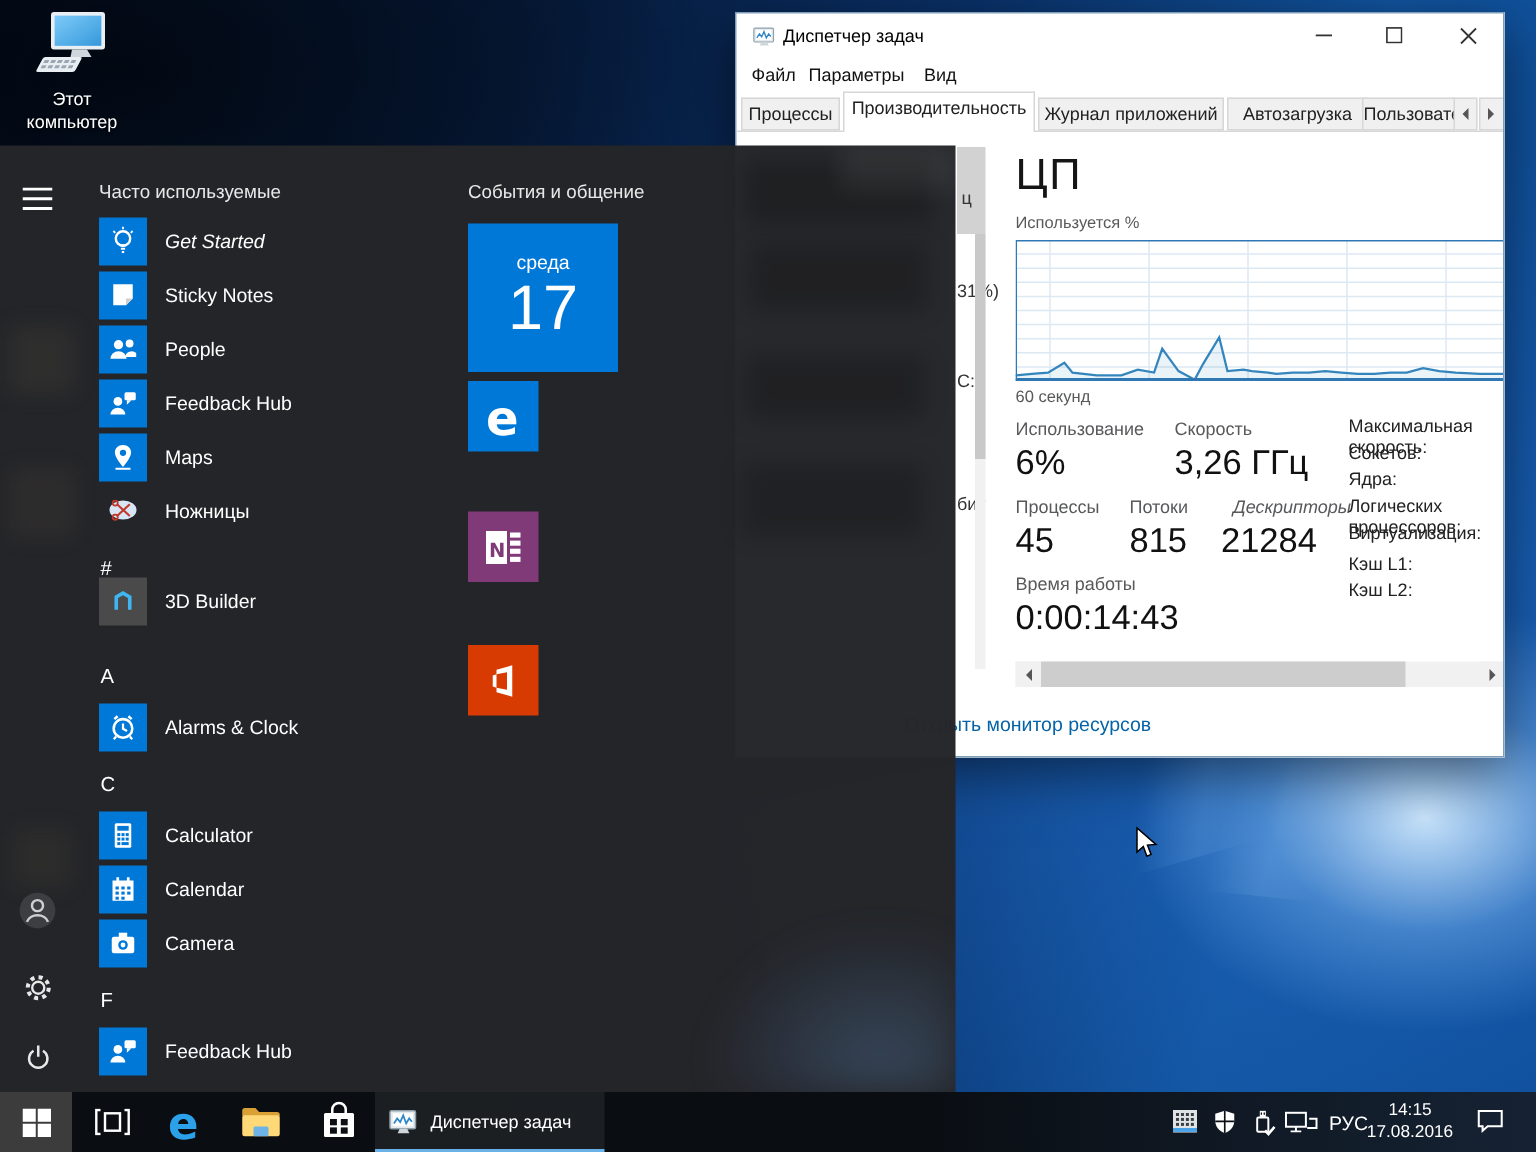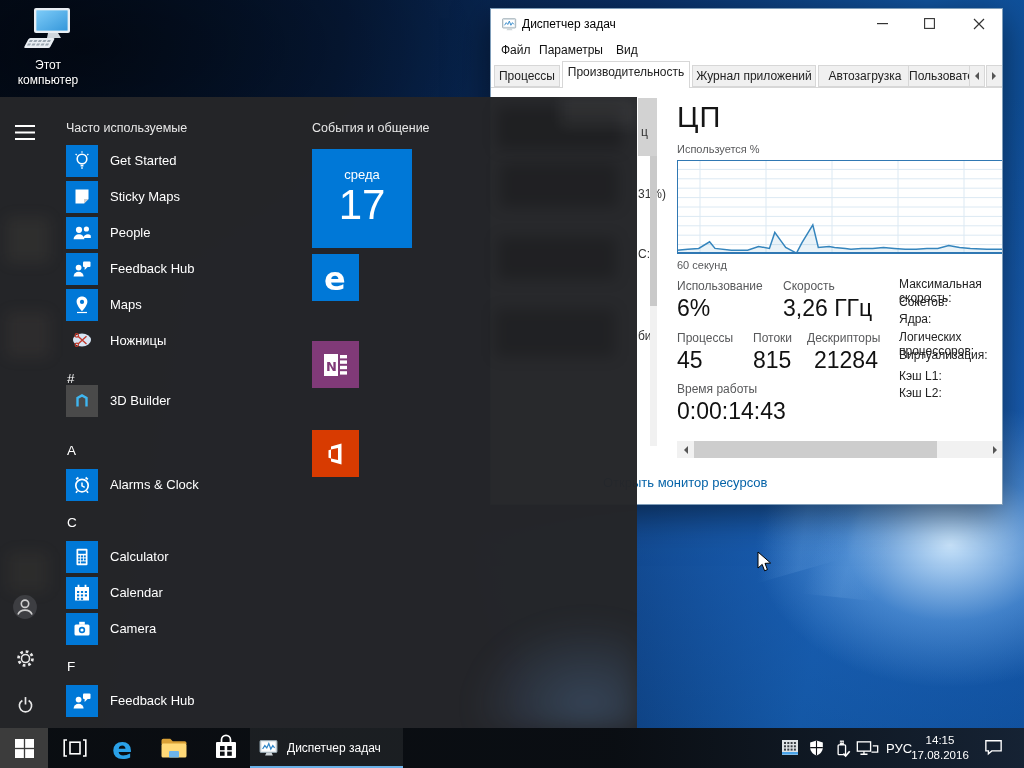--- a/index.html
+++ b/index.html
@@ -200,21 +200,21 @@
 
   <div id="stats">
         <div class="stat-label" style="left: 186px; top: 270px;">Использование</div>
         <div class="stat-value" style="left: 186px; top: 286px;">6%</div>
         <div class="stat-label" style="left: 292px; top: 270px;">Скорость</div>
         <div class="stat-value" style="left: 292px; top: 286px;">3,26 ГГц</div>
         <div class="stat-label" style="left: 186px; top: 322px;">Процессы</div>
         <div class="stat-value" style="left: 186px; top: 338px;">45</div>
         <div class="stat-label" style="left: 262px; top: 322px;">Потоки</div>
         <div class="stat-value" style="left: 262px; top: 338px;">815</div>
-        <div class="stat-label" style="left: 316px; top: 322px;">Дескрипторы</div>
+        <div class="stat-label" style="left: 331px; top: 322px; font-style: italic;">Дескрипторы</div>
         <div class="stat-value" style="left: 323px; top: 338px;">21284</div>
         <div class="stat-label" style="left: 186px; top: 373px;">Время работы</div>
         <div class="stat-value" style="left: 186px; top: 389px;">0:00:14:43</div>
       </div>
   <div id="info">
         <div class="info-line" style="top: 268px;">Максимальная скорость:</div>
         <div class="info-line" style="top: 286px;">Сокетов:</div>
         <div class="info-line" style="top: 303px;">Ядра:</div>
         <div class="info-line" style="top: 321px;">Логических процессоров:</div>
         <div class="info-line" style="top: 339px;">Виртуализация:</div>
@@ -270,34 +270,34 @@
     </div>
   <div class="rail-btn" style="top:594px">
     <svg width="21" height="21" viewBox="0 0 24 24">
         <path d="M8.4 7.4 A7 7 0 1 0 15.6 7.4" fill="none" stroke="#e8e8e8" stroke-width="1.9"></path>
         <path d="M12 3.5 V12" stroke="#e8e8e8" stroke-width="1.9"></path>
       </svg>
     </div>
 
   <div class="sm-header" style="left:66px;top:24px">Часто используемые</div>
   <div id="smApps">
-      <div class="sm-row" style="top: 48px;">
+      <div class="sm-row" style="top: 48px; font-style: italic;">
         <div class="sm-tile"><svg width="24" height="24" viewBox="0 0 24 24" style="margin:4px">
             <circle cx="12" cy="10" r="4.8" fill="none" stroke="#fff" stroke-width="1.6"></circle>
             <path d="M10.2 14.6 h3.6 M10.6 16.8 h2.8 M11.2 19 h1.6" stroke="#fff" stroke-width="1.4"></path>
             <path d="M12 2.2 v1.6 M5.6 5 l1.2 1.2 M18.4 5 l-1.2 1.2" stroke="#fff" stroke-width="1.2"></path>
           </svg></div>
         <div class="sm-label">Get Started</div>
       </div>
       <div class="sm-row" style="top: 84px;">
         <div class="sm-tile"><svg width="24" height="24" viewBox="0 0 24 24" style="margin:4px">
             <path d="M5.5 4.5 h13 v9.5 l-4.5 4.5 h-8.5 z" fill="#fff"></path>
             <path d="M14 18.5 l4.5-4.5 h-4.5 z" fill="#cfcfcf"></path>
           </svg></div>
-        <div class="sm-label">Sticky Maps</div>
+        <div class="sm-label">Sticky Notes</div>
       </div>
       <div class="sm-row" style="top: 120px;">
         <div class="sm-tile"><svg width="24" height="24" viewBox="0 0 24 24" style="margin:4px">
             <circle cx="9" cy="8.8" r="3.1" fill="#fff"></circle>
             <path d="M3.6 18.2 a5.4 5 0 0 1 10.8 0 z" fill="#fff"></path>
             <circle cx="16.4" cy="8" r="2.6" fill="#fff"></circle>
             <path d="M13.4 17 a4.4 4.2 0 0 1 7.4-2.6 l0 2.6 z" fill="#fff"></path>
           </svg></div>
         <div class="sm-label">People</div>
       </div>

